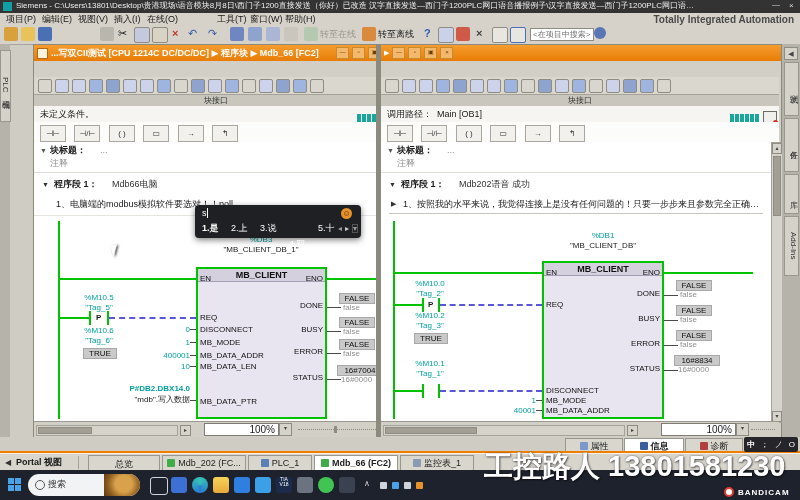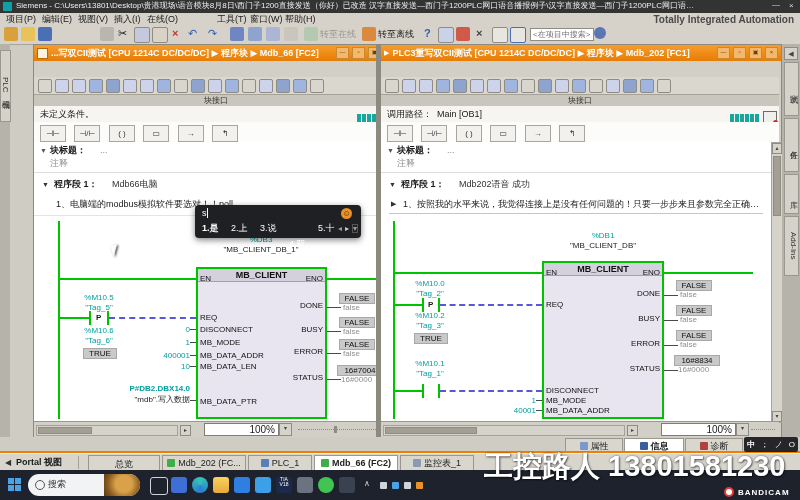--- a/index.html
+++ b/index.html
@@ -268,21 +268,20 @@
     <div class="abs" style="left:264px;top:7px;width:88px;border-top:1px dotted #8f8c84;"></div>
     <div class="abs" style="left:300px;top:4px;width:3px;height:7px;background:#8f8c84;"></div>
   </div>
 </div>
 
 <div class="abs" style="left:376px;top:44px;width:4px;height:393px;background:#8c897f;"></div>
 
 <div class="abs panel" style="left:380px;top:44px;width:400px;height:393px;">
   <div class="phead">
     <span class="f7" style="color:#fff;">▶</span>
-    <span class="f9 b ell" style="flex:1;">PLC3重写双CII测试 [CPU 1214C DC/DC/DC] ▶ 程序块 ▶ Mdb_202 [FC1]</span>
     <span class="pbtn">—</span>
     <span class="pbtn">▫</span>
     <span class="pbtn">▣</span>
     <span class="pbtn">×</span>
   </div>
   <div class="abs etb" style="left:0;top:32px;width:398px;height:18px;">
     <span class="eic"></span>
       <span class="eic"></span>
       <span class="eic"></span>
       <span class="eic"></span>

